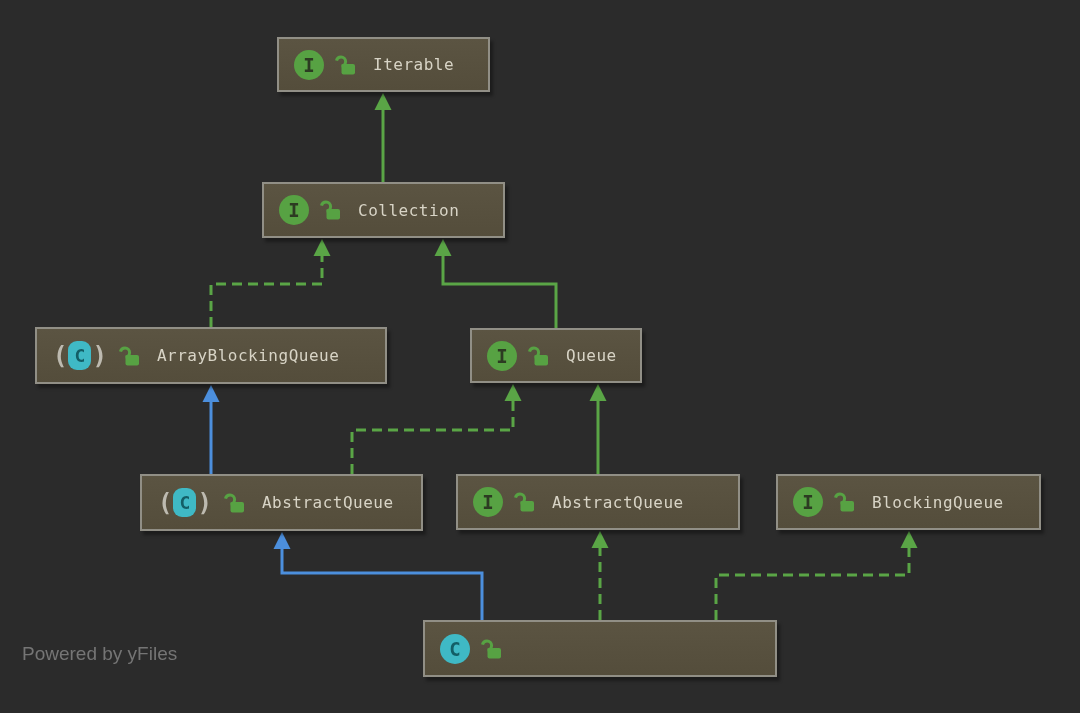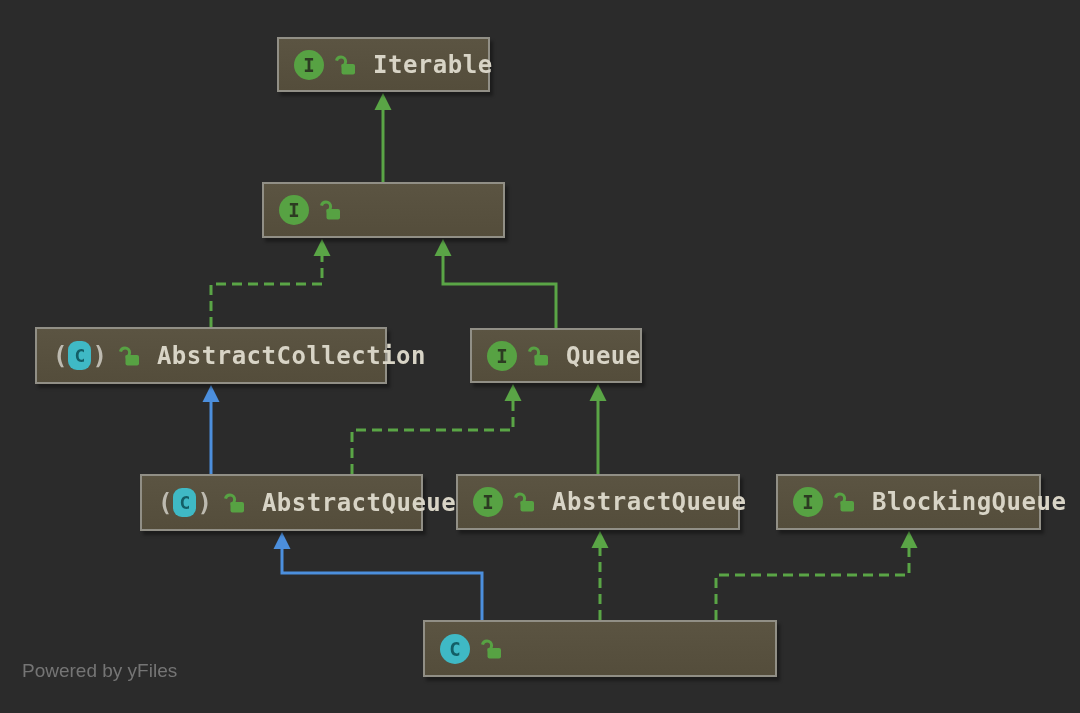--- a/index.html
+++ b/index.html
@@ -20,26 +20,25 @@
     display: flex;
     align-items: center;
     background: linear-gradient(#5b5442, #544d3b);
     border: 2px solid #918f86;
     box-shadow: 3px 4px 3px rgba(0,0,0,0.35);
     padding: 0 12px 0 15px;
     cursor: default;
   }
   .node-label {
     font-family: "DejaVu Sans Mono", "Liberation Mono", monospace;
-    font-size: 24px;
+    font-size: 16px;
     color: #d8d4c6;
     margin-left: 16px;
     white-space: nowrap;
     letter-spacing: 0.5px;
-    font-weight: bold;
   }
 
   
   .badge-wrap { display: inline-flex; align-items: center; flex: 0 0 auto; }
   .badge {
     display: inline-flex; align-items: center; justify-content: center;
     font-family: "DejaVu Sans Mono", monospace;
     font-weight: bold;
     flex: 0 0 auto;
   }
@@ -58,21 +57,21 @@
   .paren {
     font-family: "DejaVu Sans Mono", monospace;
     color: #bdbab0; font-size: 24px; font-weight: bold;
     line-height: 30px; margin: 0 1px;
   }
 
   .lock { margin-left: 9px; display: inline-flex; flex: 0 0 auto; }
 
   #footer {
     position: absolute;
-    left: 22px; top: 660px;
+    left: 22px; top: 643px;
     z-index: 3;
     font-family: "Liberation Sans", sans-serif;
     font-size: 19px;
     color: #757575;
   }
 </style>
 </head>
 <body>
 
 <div id="canvas">
@@ -114,35 +113,36 @@
   <div class="node" style="left: 262px; top: 182px; width: 243px; height: 56px;">
     <span class="badge-wrap">
       <span class="badge interface">I</span>
     </span>
     <span class="lock">
         <svg width="24" height="22" viewBox="0 0 24 22">
   <circle cx="8" cy="7.5" r="4.6" fill="none" stroke="#57a243" stroke-width="3" stroke-dasharray="20.5 8.5" stroke-dashoffset="-15"></circle>
   <rect x="8.5" y="10" width="13.5" height="10.5" rx="2" fill="#57a243"></rect>
         </svg>
       </span>
+    <span class="node-label">Collection</span>
   </div>
 
   <div class="node" style="left: 35px; top: 327px; width: 352px; height: 57px;">
     <span class="badge-wrap">
       <span class="paren">(</span>
       <span class="badge class-rect">C</span>
       <span class="paren">)</span>
     </span>
     <span class="lock">
         <svg width="24" height="22" viewBox="0 0 24 22">
   <circle cx="8" cy="7.5" r="4.6" fill="none" stroke="#57a243" stroke-width="3" stroke-dasharray="20.5 8.5" stroke-dashoffset="-15"></circle>
   <rect x="8.5" y="10" width="13.5" height="10.5" rx="2" fill="#57a243"></rect>
         </svg>
       </span>
-    <span class="node-label">AbstractCollection</span>
+    <span class="node-label">ArrayBlockingQueue</span>
   </div>
 
   <div class="node" style="left: 470px; top: 328px; width: 172px; height: 55px;">
     <span class="badge-wrap">
       <span class="badge interface">I</span>
     </span>
     <span class="lock">
         <svg width="24" height="22" viewBox="0 0 24 22">
   <circle cx="8" cy="7.5" r="4.6" fill="none" stroke="#57a243" stroke-width="3" stroke-dasharray="20.5 8.5" stroke-dashoffset="-15"></circle>
   <rect x="8.5" y="10" width="13.5" height="10.5" rx="2" fill="#57a243"></rect>

